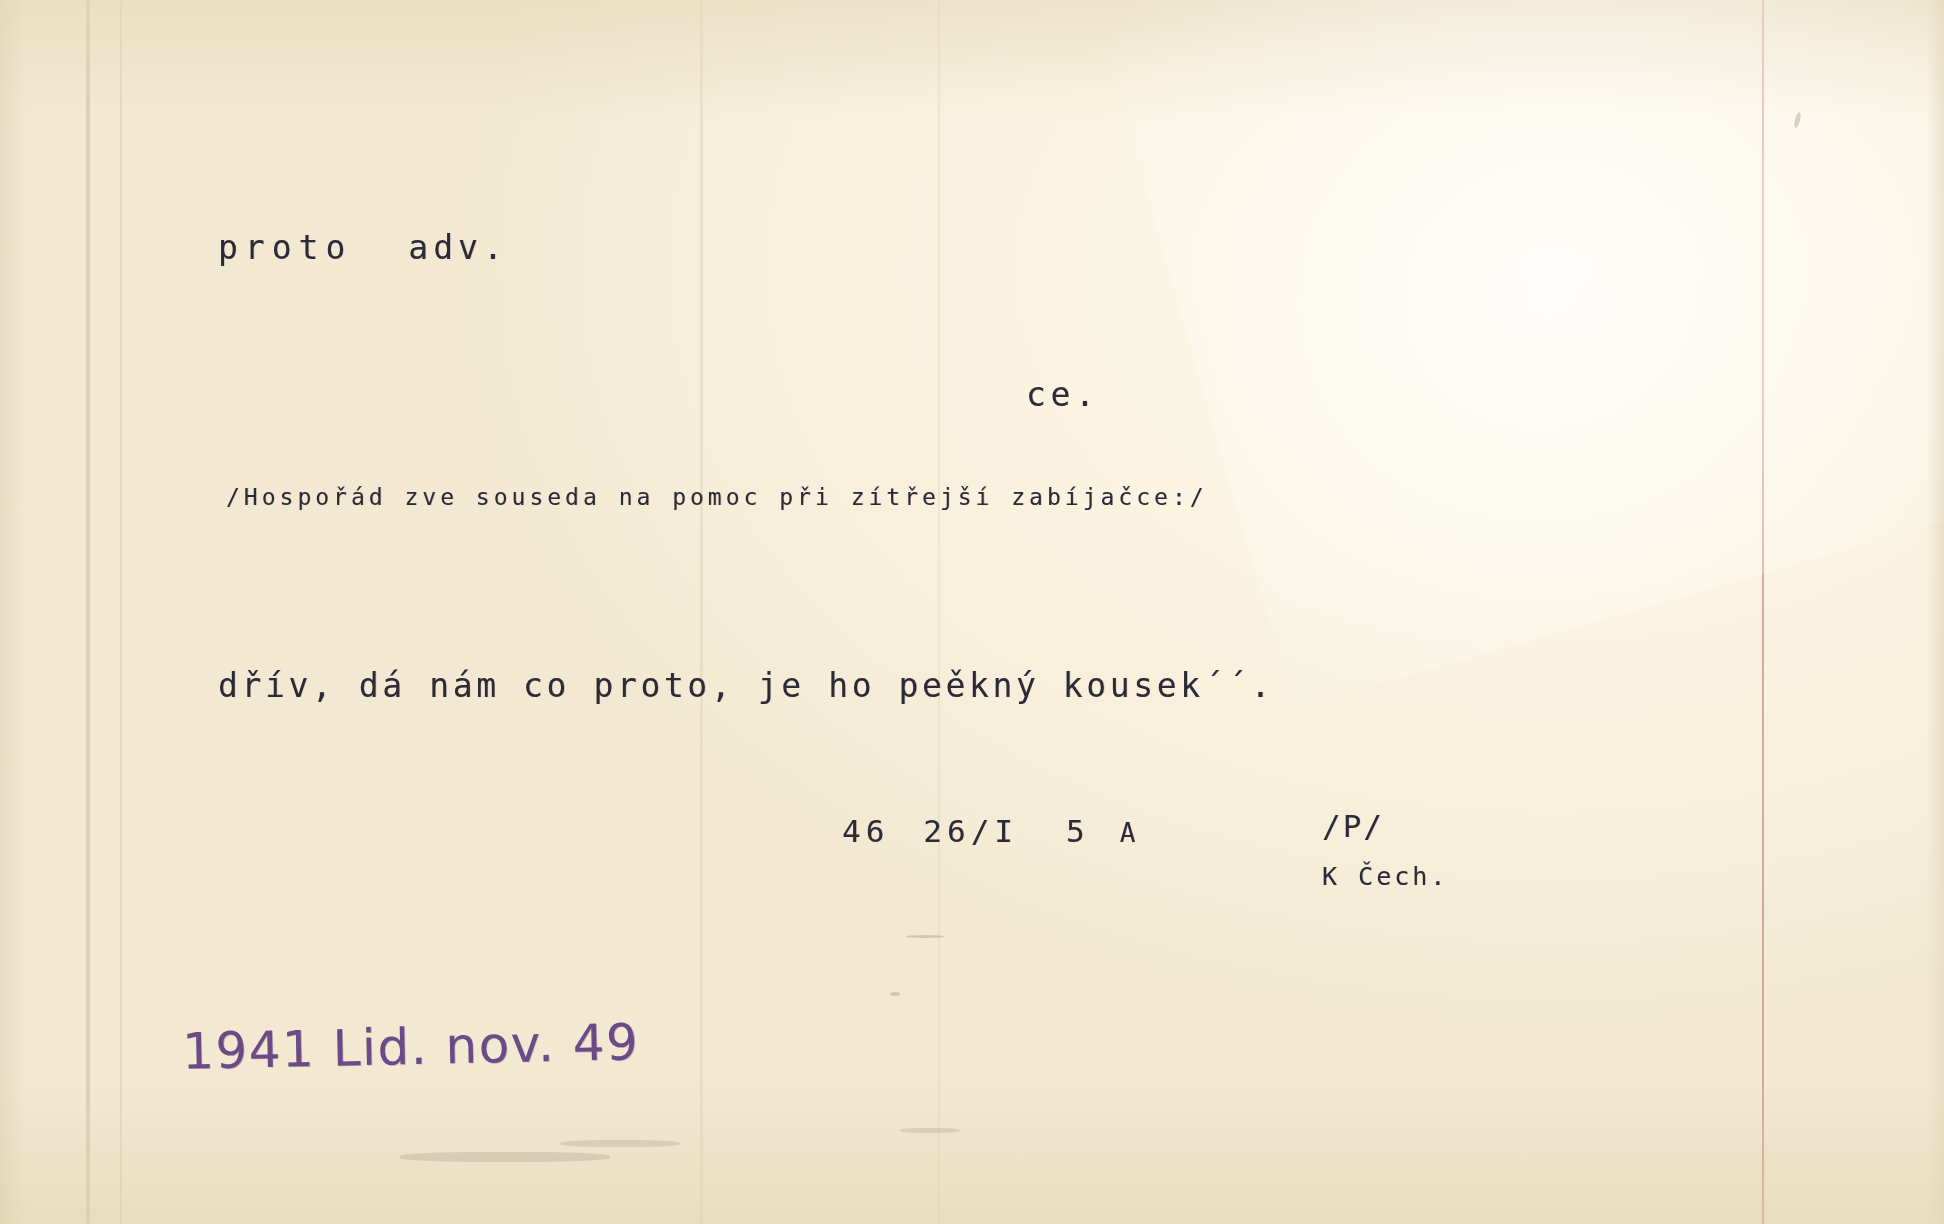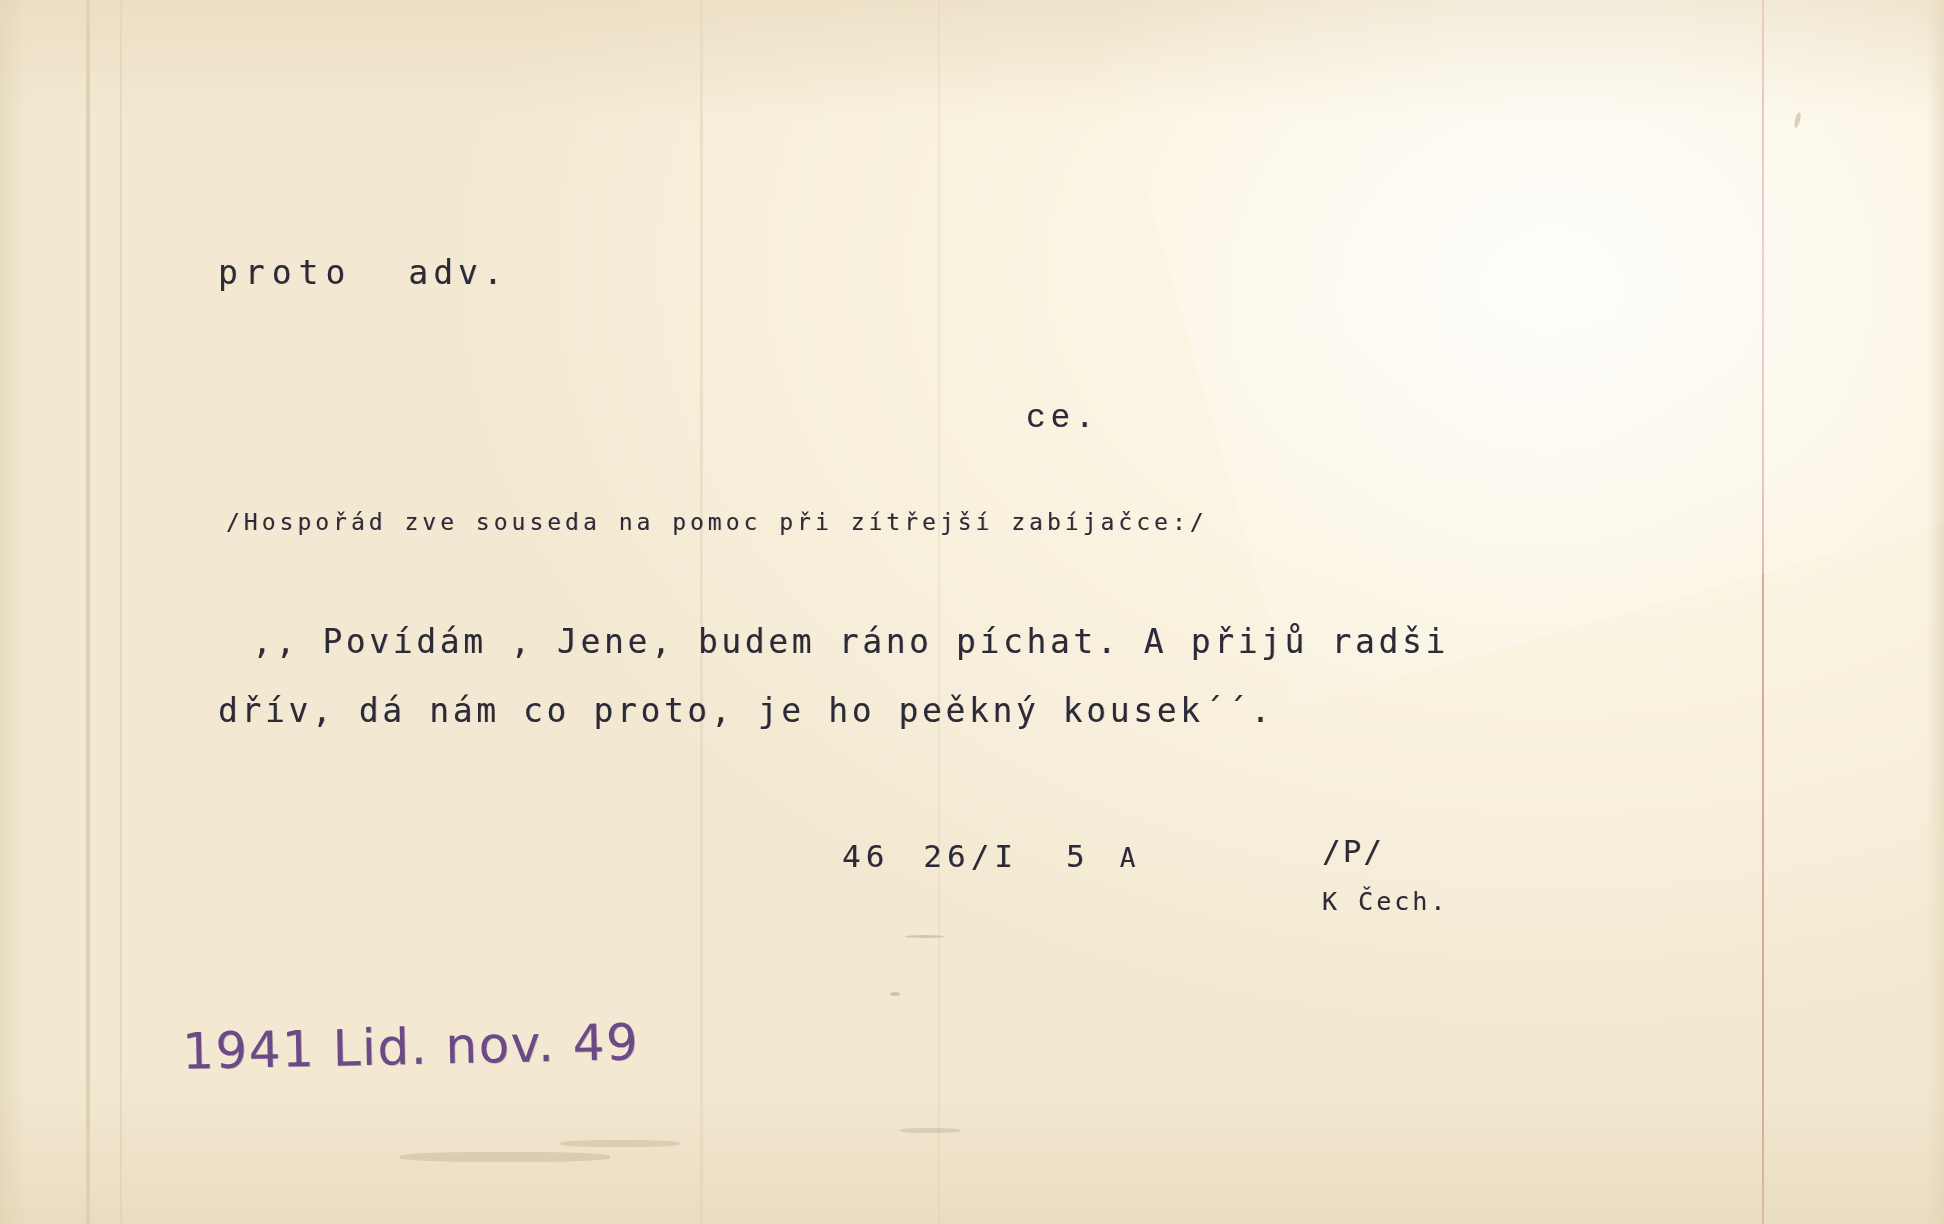--- a/index.html
+++ b/index.html
@@ -72,21 +72,20 @@
   }
 
   
   .typed {
     position: absolute;
     color: #2b2a36;
     font-family: "DejaVu Sans Mono", monospace;
     white-space: pre;
     letter-spacing: 3.2px;
     text-shadow: 0.6px 0.4px 0 rgba(60,55,80,0.28);
-    margin-top: 25px;
   }
 
   .headword {
     left: 218px;
     top: 228px;
     font-size: 33px;
     letter-spacing: 7px;
   }
   .headword .pos {
     letter-spacing: 5px;
@@ -97,21 +96,20 @@
     left: 248px;
     top: 323px;
     font-size: 33px;
     letter-spacing: 4.6px;
   }
   .quote-line1b {
     left: 1026px;
     top: 375px;
     font-size: 33px;
     letter-spacing: 4.6px;
-    font-family: Liberation Mono, monospace;
   }
 
   .context {
     left: 226px;
     top: 484px;
     font-size: 23px;
     letter-spacing: 4.0px;
   }
 
   .speech1 {
@@ -197,21 +195,20 @@
   <div class="smudge" style="left:400px; top:1152px; width:210px; height:10px;"></div>
   <div class="smudge" style="left:560px; top:1140px; width:120px; height:7px;"></div>
   <div class="smudge" style="left:900px; top:1128px; width:60px; height:5px;"></div>
 
   <div class="typed headword"><span>proto</span><span class="pos">adv.</span></div>
 
   <div class="typed quote-line1b">ce.</div>
 
   <div class="typed context">/Hospořád zve souseda na pomoc při zítřejší zabíjačce:/</div>
 
-  <div class="typed speech1">,, Povídám , Jene, budem ráno píchat. A přijů radši</div>
   <div class="typed speech2">dřív, dá nám co proto, je ho peěkný kousek´´.</div>
 
   <div class="typed refline"><span>46</span><span class="seg2">26/I</span><span class="seg3">5</span><span class="seg4">A</span></div>
 
   <div class="typed pmark"><span>/P/</span></div>
 
   <div class="typed author">K Čech.</div>
 
   <div class="handwriting">1941 Lid. nov. 49</div>
 

